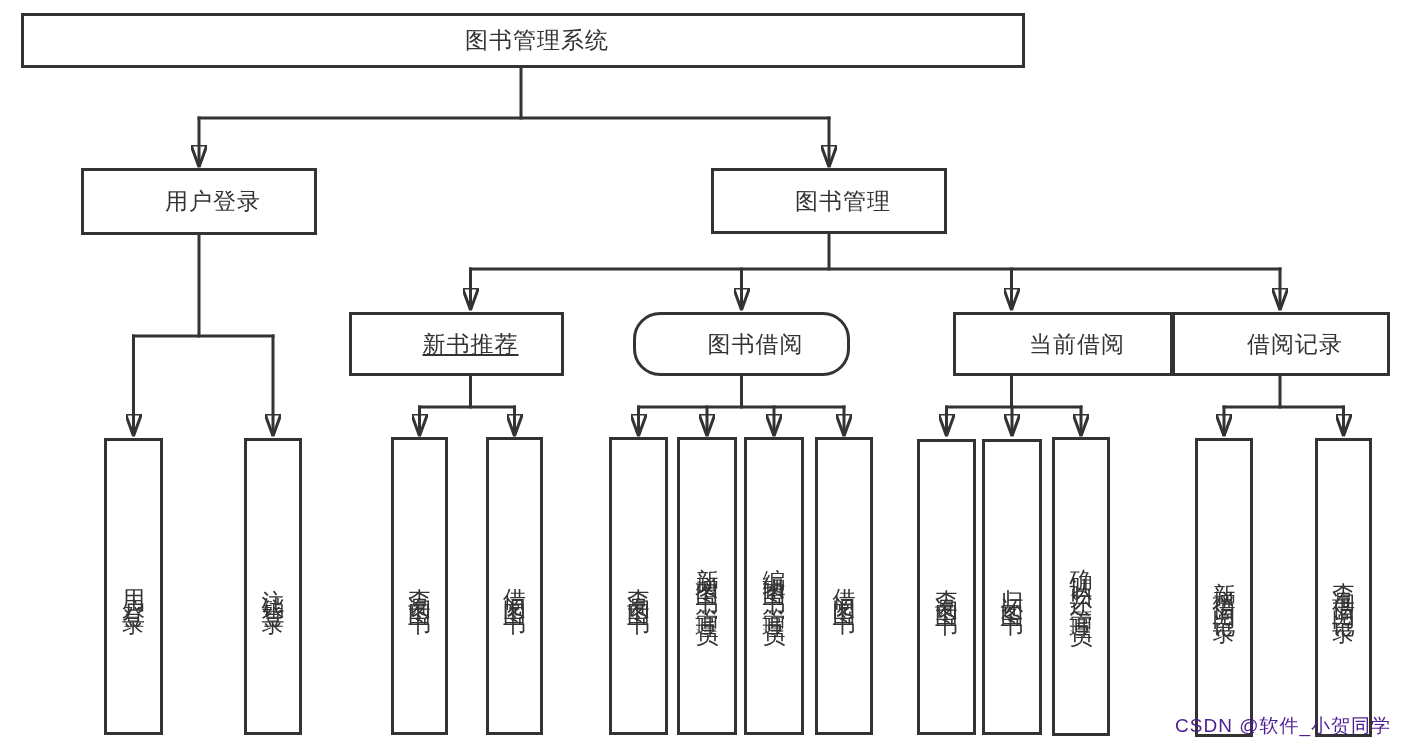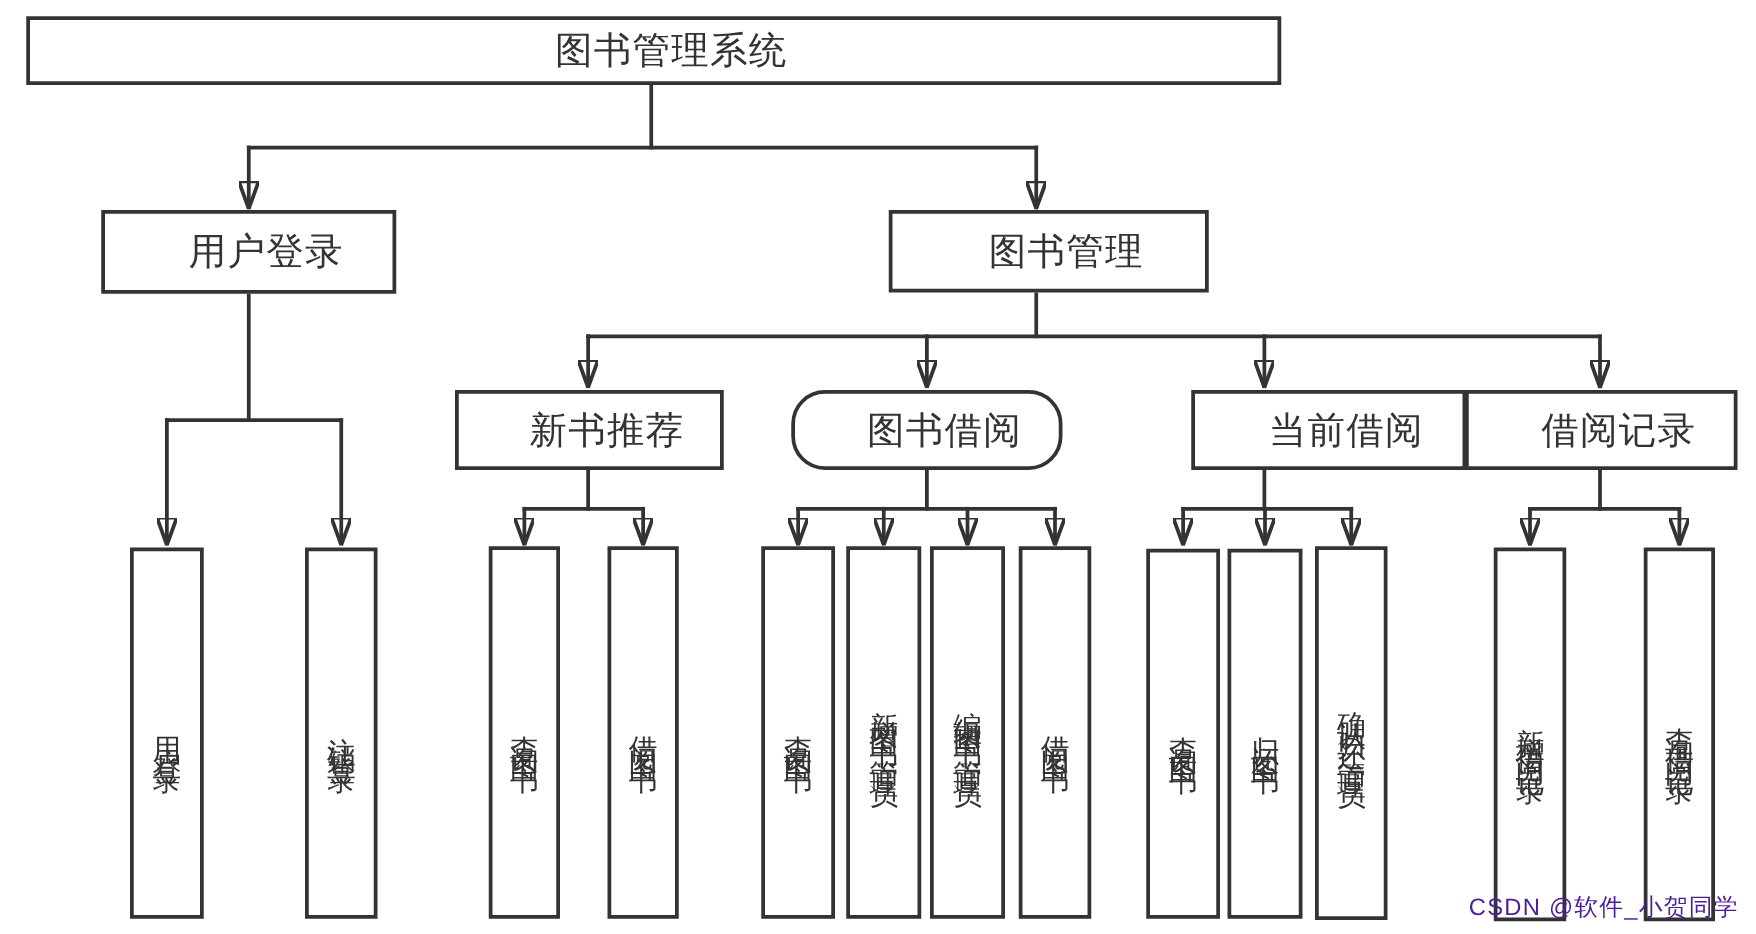--- a/index.html
+++ b/index.html
@@ -31,21 +31,21 @@
     position: absolute;
     box-sizing: border-box;
     background: #ffffff;
     border: 3px solid #333333;
     display: flex;
     align-items: center;
     justify-content: center;
     color: #333333;
   }
   .hnode {
-    font-size: 30px;
+    font-size: 23px;
     letter-spacing: 1px;
     white-space: nowrap;
     padding-left: 28px;
   }
   .vnode .vlabel {
     writing-mode: vertical-rl;
     text-orientation: mixed;
     font-size: 23px;
     letter-spacing: 8px;
     line-height: 1;
@@ -115,25 +115,25 @@
     <path d="M1343.5 407 V435" marker-end="url(#arr)"></path>
   </svg>
 
   <div class="node hnode" style="left:21px; top:13px; width:1004px; height:55px;">
     <span>图书管理系统</span>
   </div>
 
   <div class="node hnode" style="left:81px; top:168px; width:236px; height:67px;">
     <span>用户登录</span>
   </div>
-  <div class="node hnode" style="left:711px; top:168px; width:256px; height:66px;">
+  <div class="node hnode" style="left:711px; top:168px; width:236px; height:66px;">
     <span>图书管理</span>
   </div>
 
-  <div class="node hnode" style="left:364px; top:312px; width:215px; height:64px;">
+  <div class="node hnode" style="left:349px; top:312px; width:215px; height:64px;text-decoration:underline;">
     <span>新书推荐</span>
   </div>
   <div class="node hnode" style="left:633px; top:312px; width:217px; height:64px;border-radius:27px;">
     <span>图书借阅</span>
   </div>
   <div class="node hnode" style="left:905px; top:312px; width:220px; height:64px;margin-left:48px;">
     <span>当前借阅</span>
   </div>
   <div class="node hnode" style="left:1172px; top:312px; width:218px; height:64px;">
     <span>借阅记录</span>

